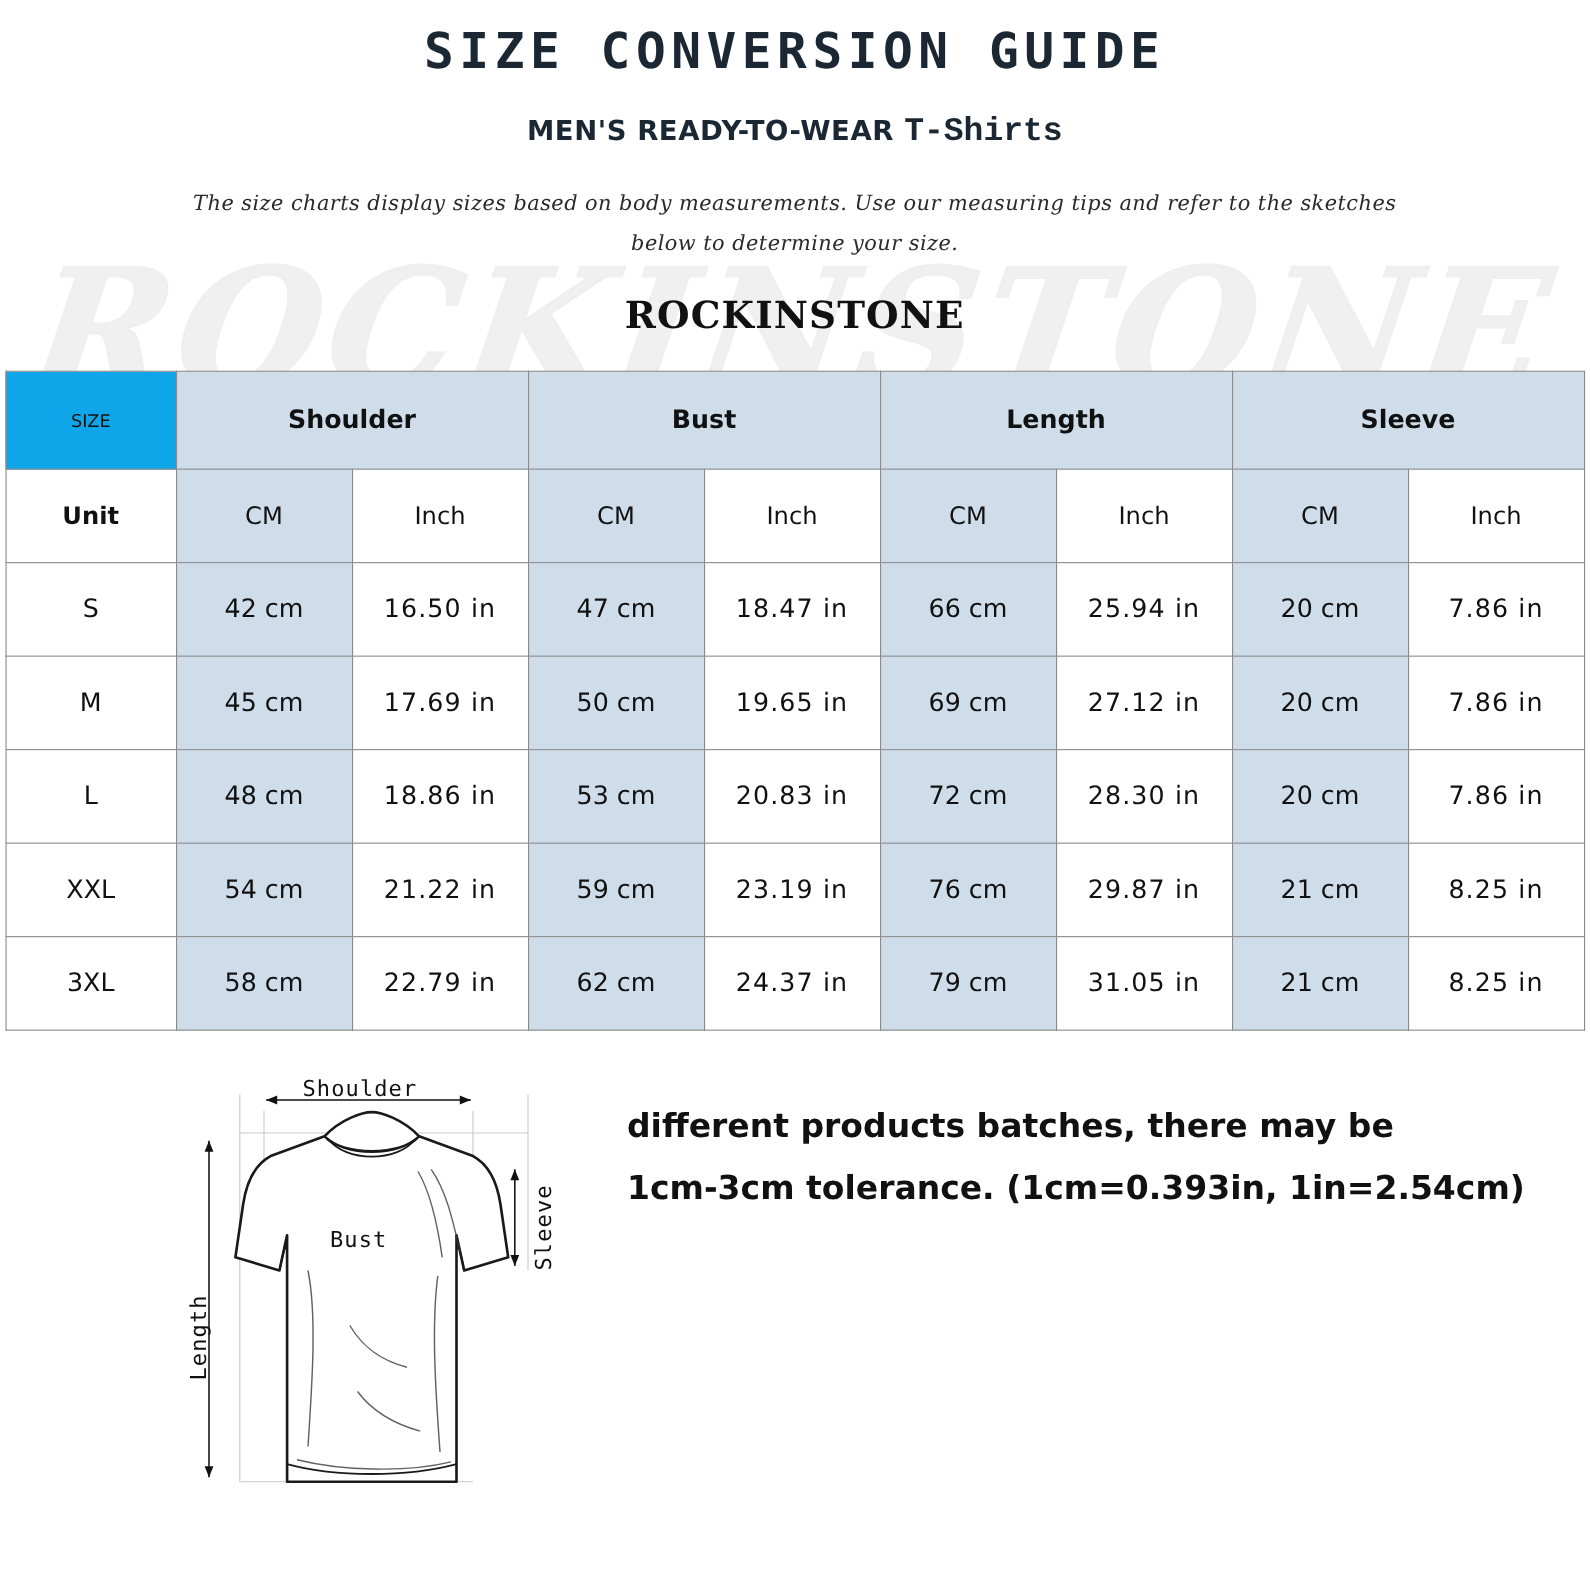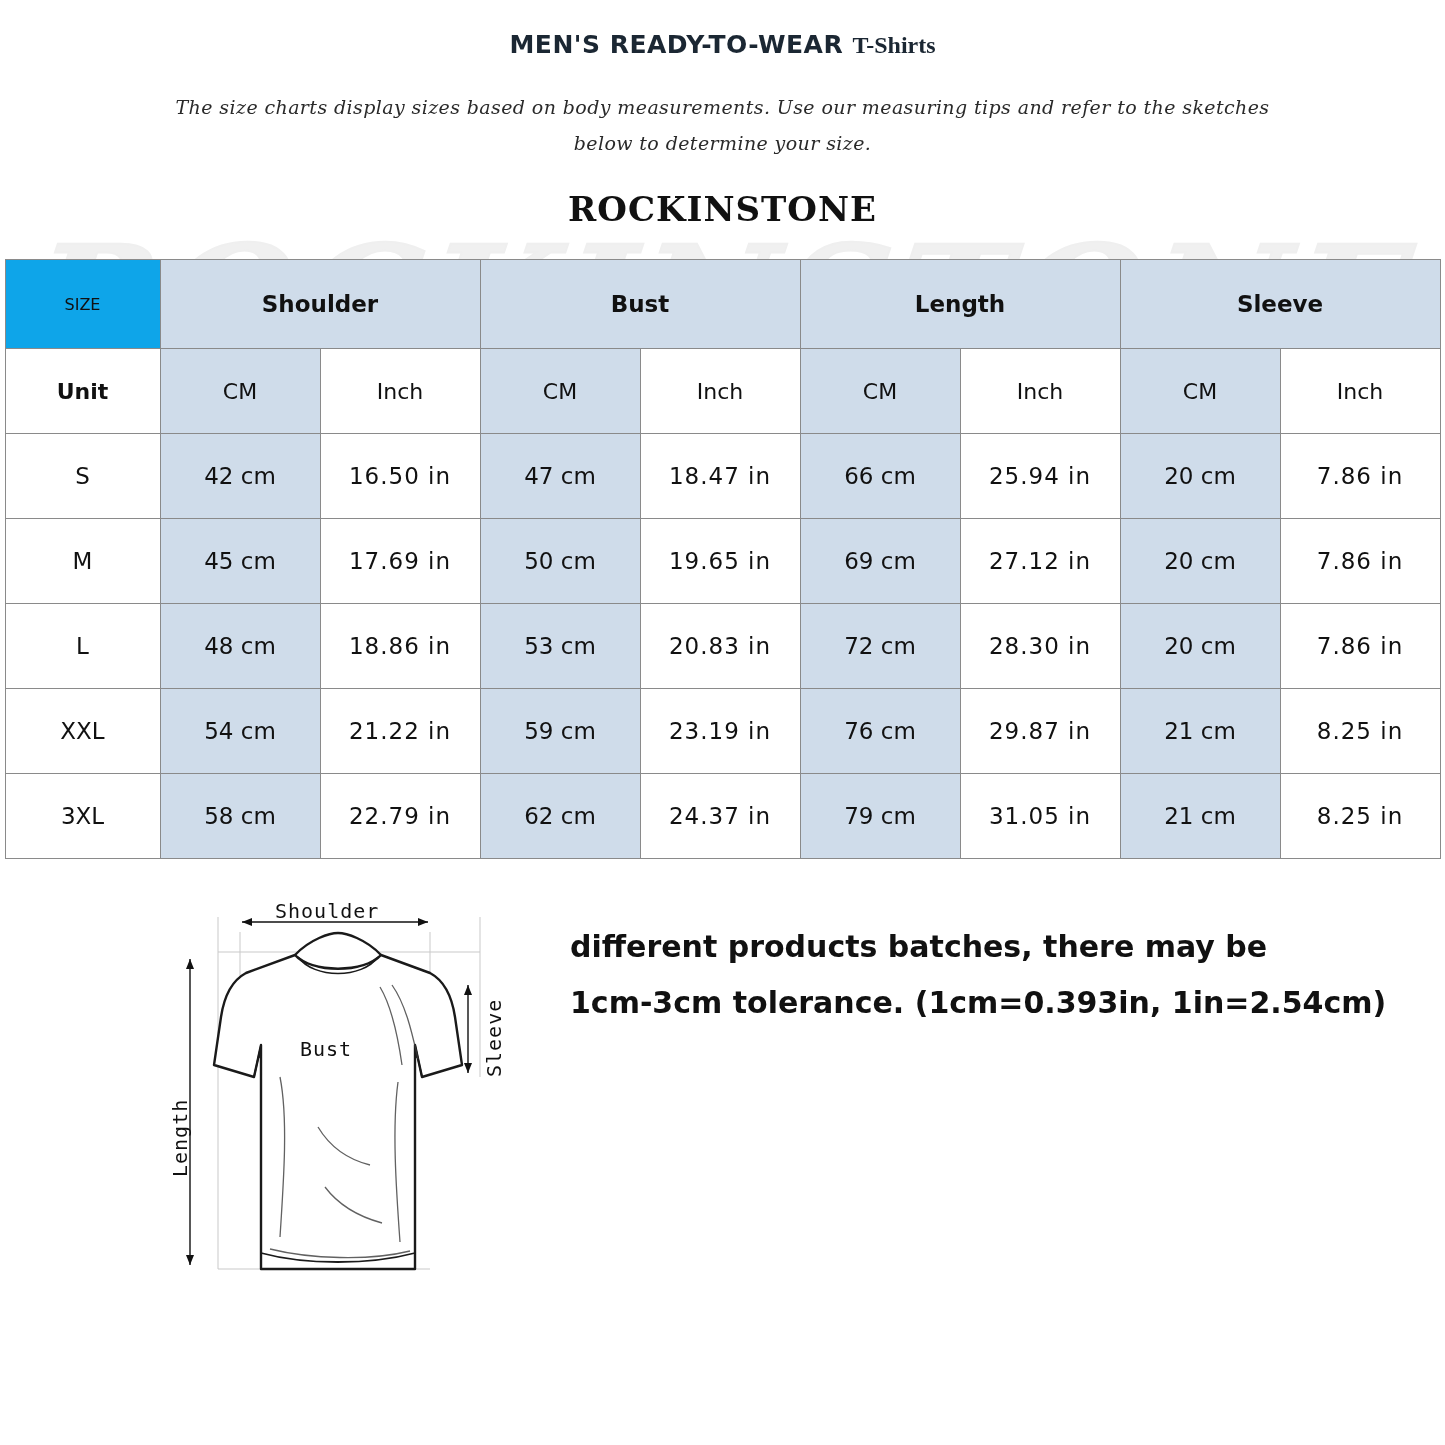--- a/index.html
+++ b/index.html
@@ -56,23 +56,23 @@
   }
   .subtitle {
     text-align: center;
     margin-top: 30px;
     font-size: 25px;
     font-weight: 700;
     color: #1b2733;
     letter-spacing: 0.5px;
   }
   .subtitle .mono {
-    font-family: Liberation Serif, serif;
+    font-family: Liberation Mono, monospace;
     letter-spacing: 0px;
-    font-size: 24px;
+    font-size: 30px;
   }
   .desc {
     text-align: center;
     margin-top: 30px;
     font-family: "DejaVu Serif", serif;
     font-style: italic;
     font-size: 19px;
     line-height: 36px;
     color: #2a2a2a;
     letter-spacing: 0.4px;
@@ -193,20 +193,21 @@
     transform-origin: left top;
   }
 </style>
 </head>
 <body>
 
 <div class="watermark">ROCKINSTONE</div>
 
 <div class="content">
 
+  <div class="main-title">SIZE CONVERSION GUIDE</div>
 
   <div class="subtitle">
     <span>MEN'S READY-TO-WEAR</span>
     <span class="mono">T-Shirts</span>
   </div>
 
   <div class="desc">
     <div>The size charts display sizes based on body measurements. Use our measuring tips and refer to the sketches</div>
     <div>below to determine your size.</div>
   </div>

